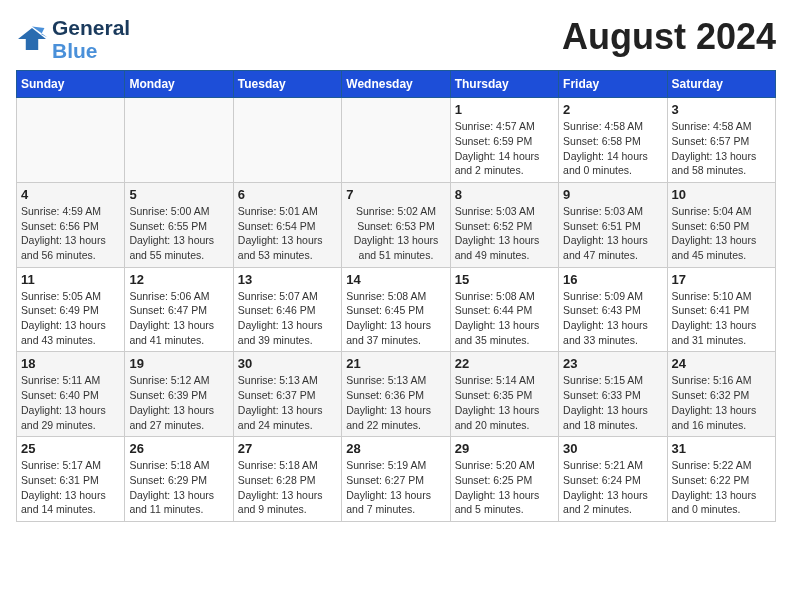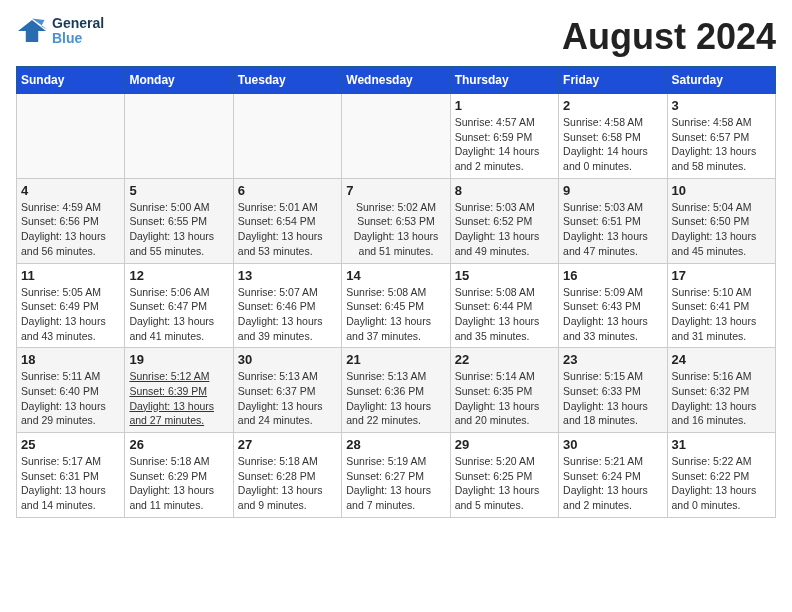--- a/index.html
+++ b/index.html
@@ -15,21 +15,21 @@
       align-items: flex-start;
       justify-content: space-between;
       margin-bottom: 8px;
     }
     .logo {
       display: flex;
       align-items: center;
       gap: 4px;
     }
     .logo-text {
-      font-size: 14px;
+      font-size: 21px;
       font-weight: bold;
       color: #1a3a5c;
       line-height: 1.1;
     }
     .logo-text span {
       color: #4a90d9;
     }
     .logo-bird {
       width: 32px;
       height: 28px;
@@ -252,21 +252,21 @@
       <tr>
         <td>
           <span class="day-num">18</span>
           <div class="day-detail" style="white-space: pre-line;">Sunrise: 5:11 AM
 Sunset: 6:40 PM
 Daylight: 13 hours
 and 29 minutes.</div>
         </td>
         <td>
           <span class="day-num">19</span>
-          <div class="day-detail" style="white-space: pre-line; text-decoration: underline;">Sunrise: 5:12 AM
+          <div class="day-detail" style="white-space: pre-line;">Sunrise: 5:12 AM
 Sunset: 6:39 PM
 Daylight: 13 hours
 and 27 minutes.</div>
         </td>
         <td>
           <span class="day-num">30</span>
           <div class="day-detail" style="white-space: pre-line;">Sunrise: 5:13 AM
 Sunset: 6:37 PM
 Daylight: 13 hours
 and 24 minutes.</div>

